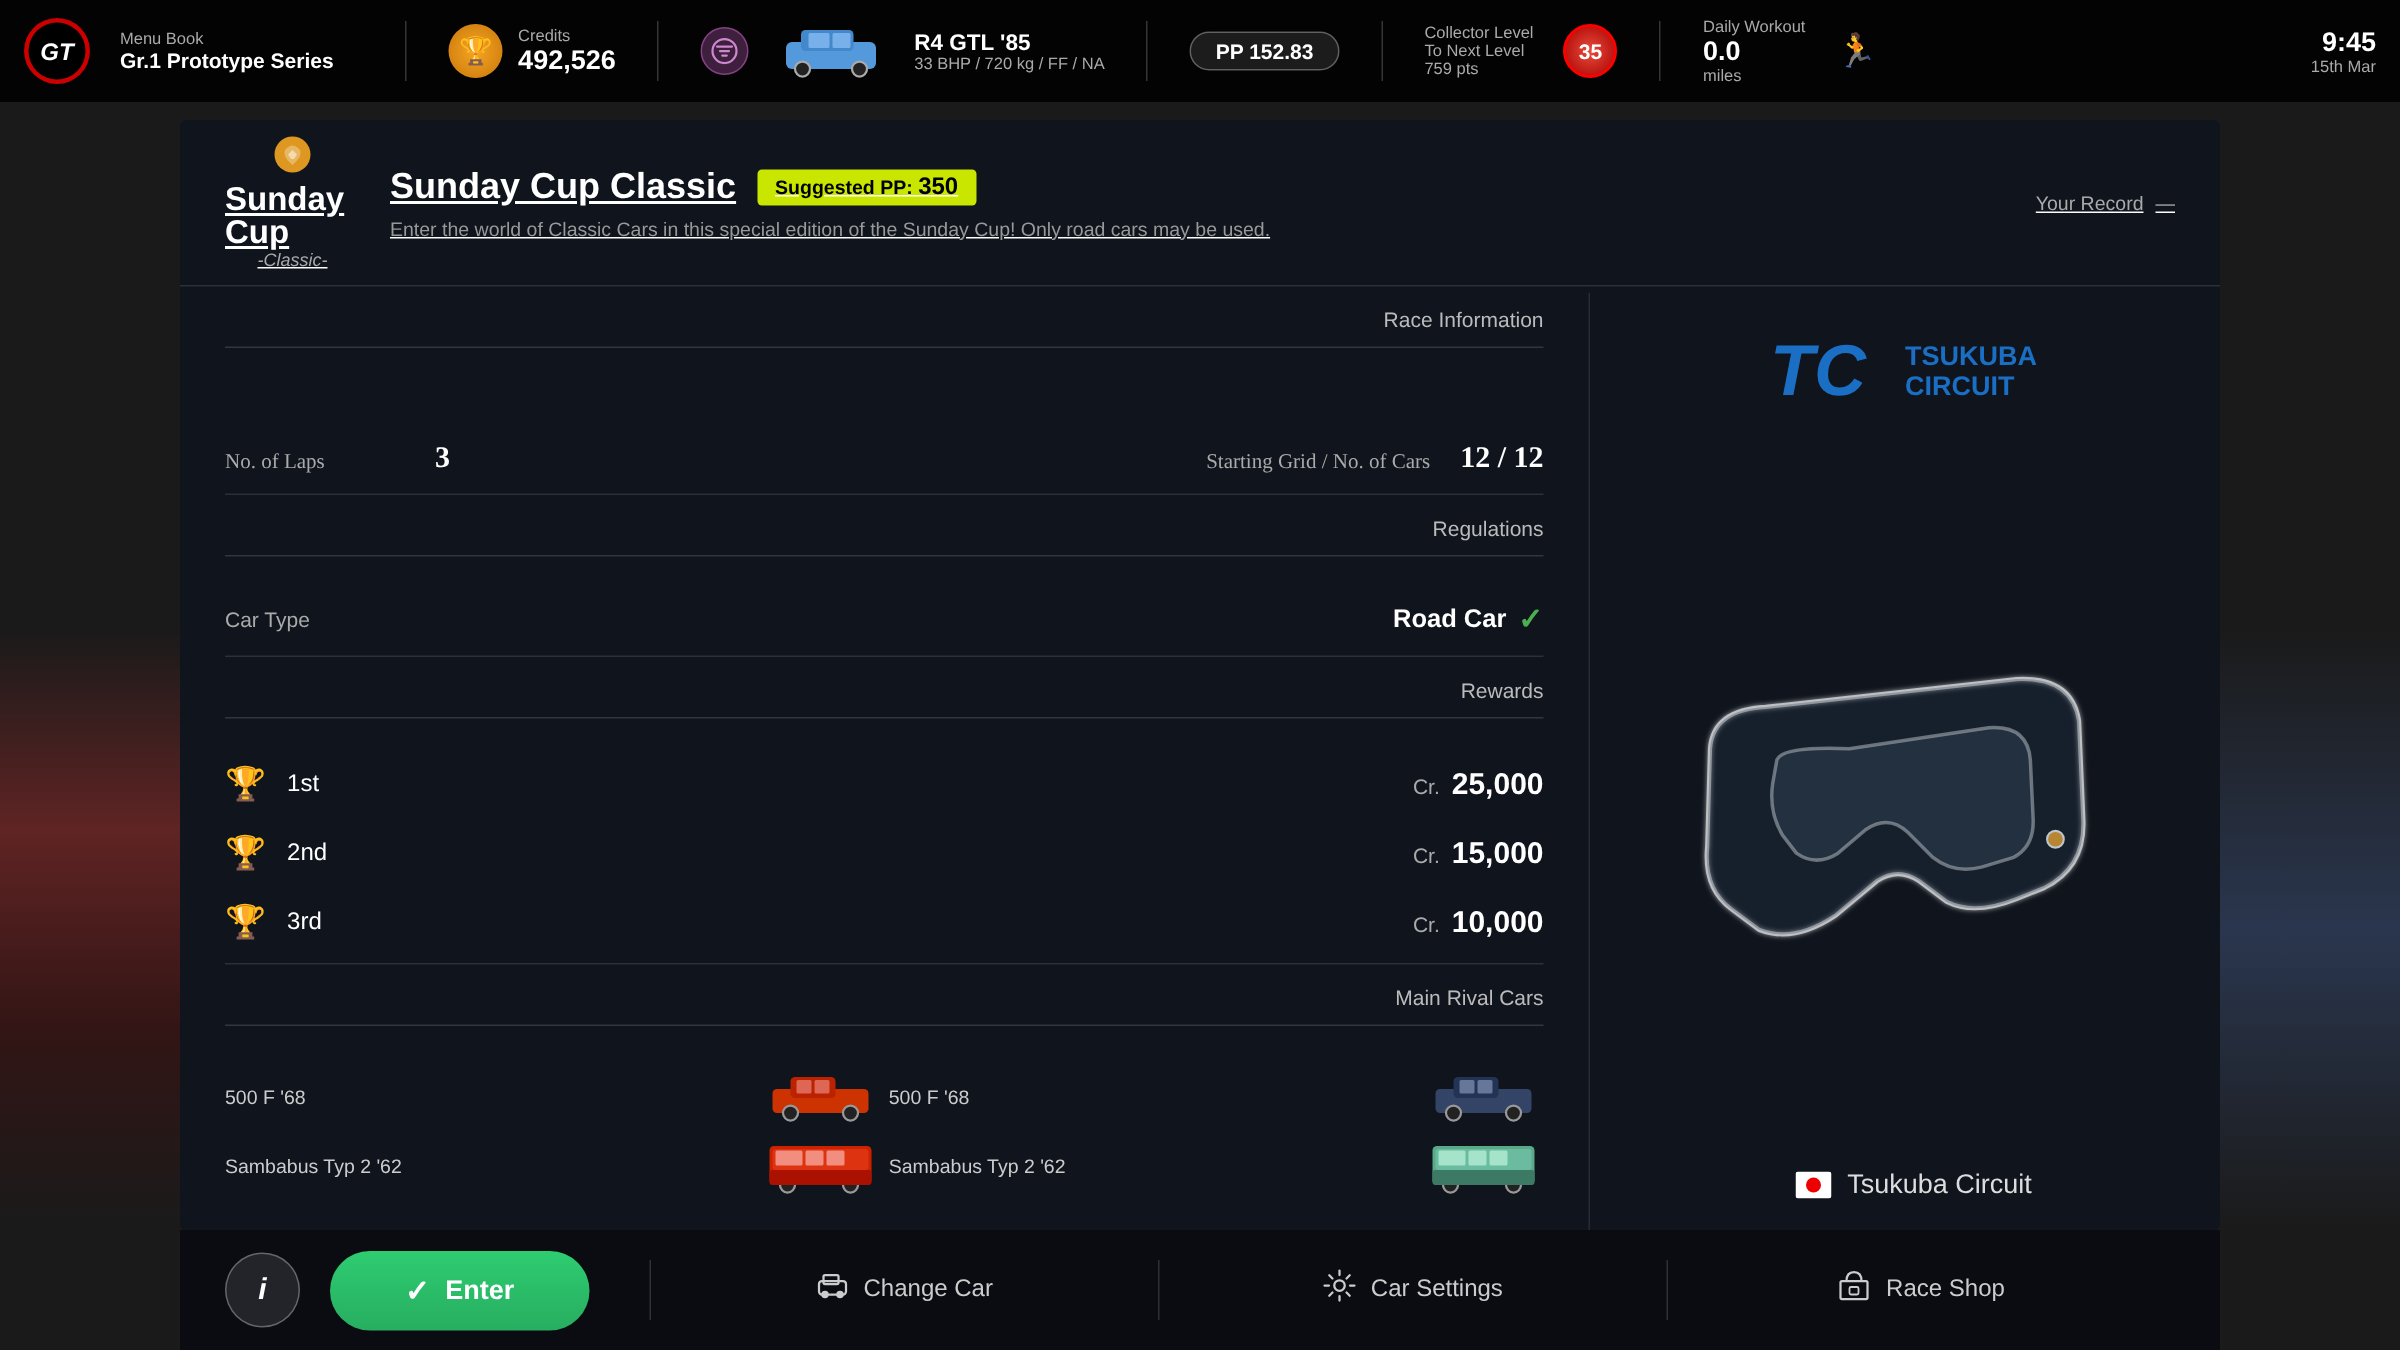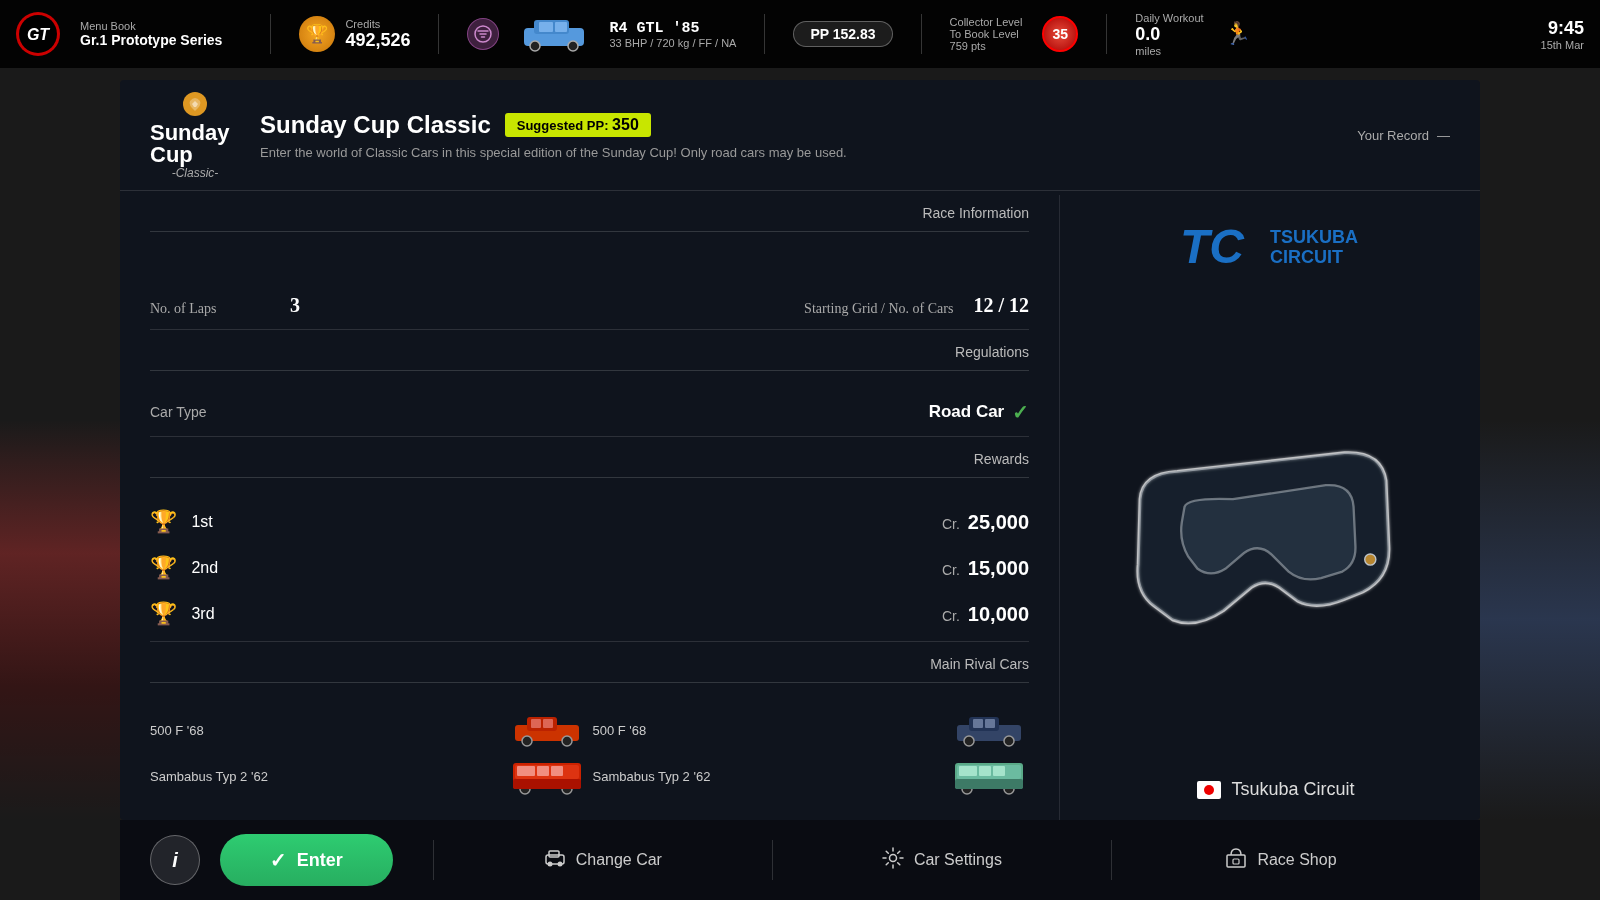--- a/index.html
+++ b/index.html
@@ -68,21 +68,21 @@
       font-size: 11px; color: #aaa;
     }
     .topbar-credits-value {
       font-size: 18px; font-weight: bold; color: #fff;
     }
 
     .topbar-car-info {
       display: flex; flex-direction: column;
     }
     .topbar-car-name {
-      font-size: 15px; font-weight: bold; color: #fff; font-family: Liberation Mono, monospace;
+      font-size: 15px; font-weight: bold; color: #fff;
     }
     .topbar-car-specs {
       font-size: 11px; color: #aaa;
     }
 
     .topbar-pp-box {
       background: rgba(255,255,255,0.1);
       border: 1px solid rgba(255,255,255,0.3);
       border-radius: 20px;
       padding: 4px 16px;
@@ -139,20 +139,21 @@
       flex-direction: column;
     }
 
     
     .panel-header {
       display: flex;
       align-items: center;
       padding: 20px 30px 16px;
       gap: 20px;
       position: relative;
+      text-decoration: underline;
     }
 
     .cup-logo {
       width: 90px;
       height: 70px;
       display: flex; flex-direction: column; align-items: center; justify-content: center;
       position: relative;
     }
     .cup-logo-icon {
       font-size: 20px;
@@ -461,21 +462,21 @@
   <div class="topbar-divider"></div>
 
   <div class="topbar-pp-box">
     <span>PP 152.83</span>
   </div>
 
   <div class="topbar-divider"></div>
 
   <div class="topbar-collector">
     <span class="topbar-collector-label">Collector Level</span>
-    <span class="topbar-collector-sub">To Book Level</span>
+    <span class="topbar-collector-sub">To Next Level</span>
     <span class="topbar-collector-pts">759 pts</span>
   </div>
 
   <div class="topbar-level-badge">
     <span>35</span>
   </div>
 
   <div class="topbar-divider"></div>
 
   <div class="topbar-workout">

